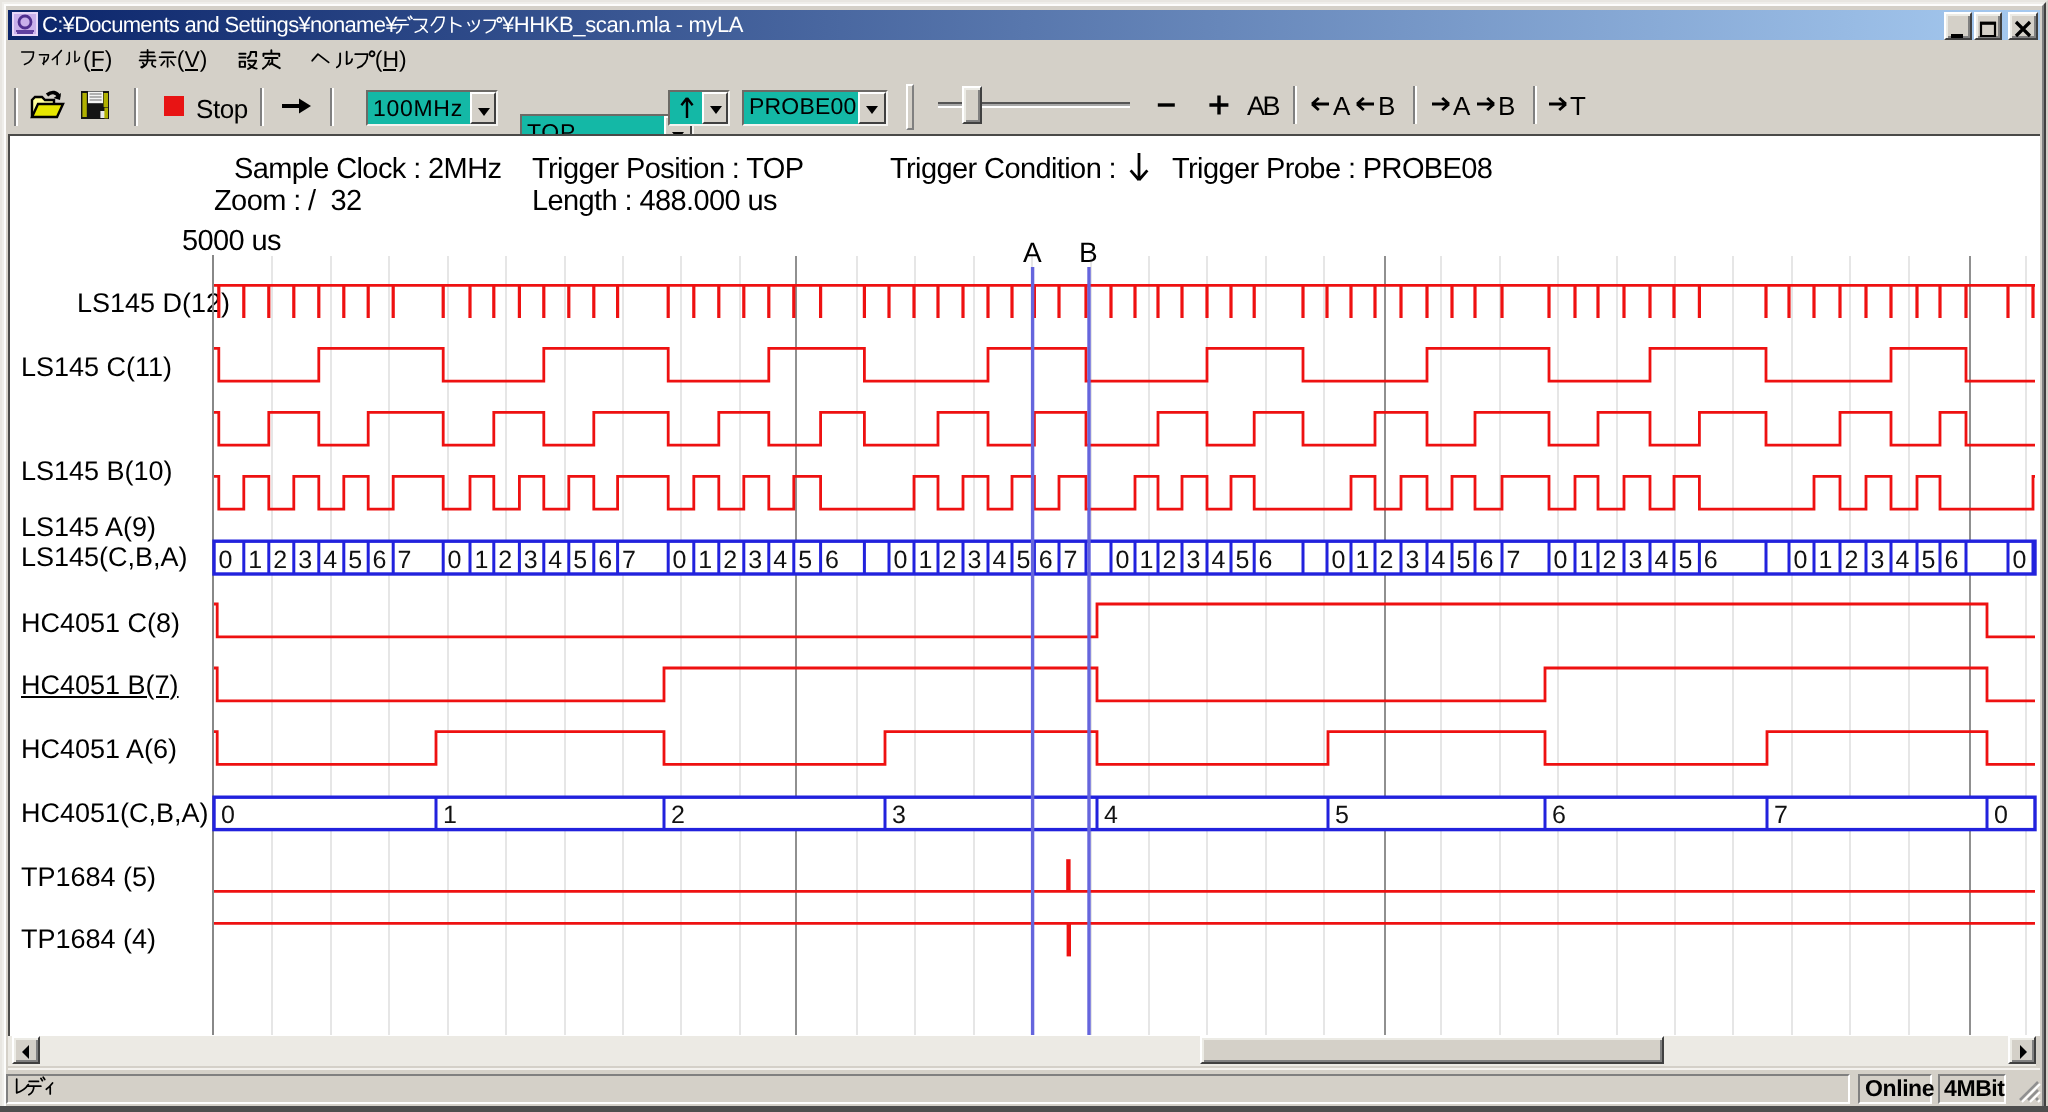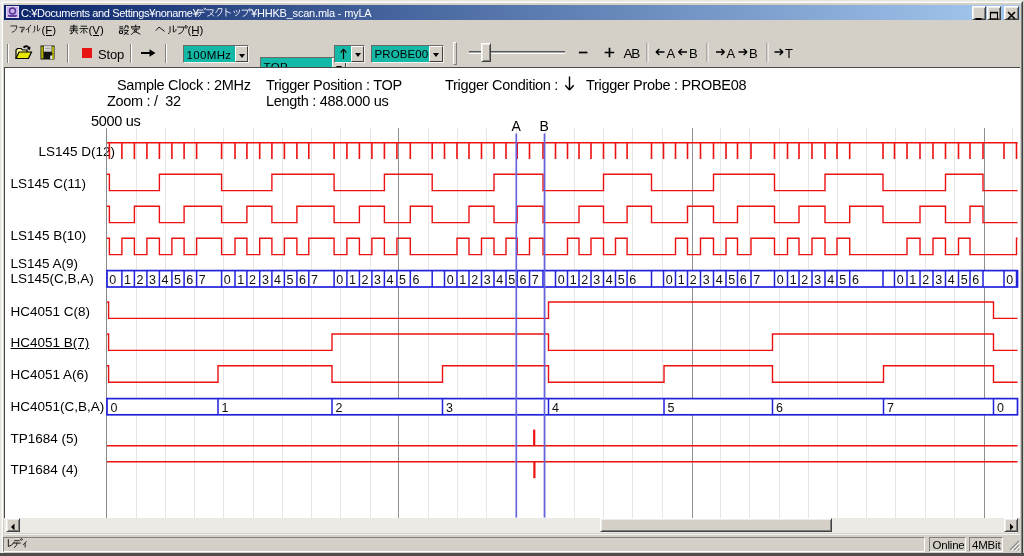--- a/index.html
+++ b/index.html
@@ -1,18 +1,18 @@
 <!DOCTYPE html>
 <html><head><meta charset="utf-8"><style>
 * { margin:0; padding:0; box-sizing:border-box; }
 html,body { width:1024px; height:556px; overflow:hidden; }
 body { font-family:"Liberation Sans",sans-serif; background:#d4d0c8; position:relative; }
 .abs { position:absolute; }
 .raised { border-top:1px solid #fff; border-left:1px solid #fff; border-right:1px solid #404040; border-bottom:1px solid #404040; box-shadow:inset 1px 1px 0 #ecebe5, inset -1px -1px 0 #808080; background:#d4d0c8; }
-.sunken { border-top:1px solid #808080; border-left:1px solid #808080; border-right:1px solid #fff; border-bottom:1px solid #fff; }
+.sunken { border-top:1px solid #808080; border-left:1px solid #808080; border-right:1px solid #fff; border-bottom:1px solid #fff;font-weight:bold; }
 .sep { position:absolute; width:2px; border-left:1px solid #808080; border-right:1px solid #fff; }
 .combo { position:absolute; background:#14b8a6; border-top:1.5px solid #6c6a66; border-left:1.5px solid #6c6a66; border-right:1.5px solid #f4f3f0; border-bottom:1.5px solid #f4f3f0; }
 .combo .txt { position:absolute; left:3px; top:2.5px; font-size:11.5px; color:#000; letter-spacing:0.35px; white-space:pre; }
 .combo .btn { position:absolute; right:0; top:0; bottom:0; width:13.5px; background:#d4d0c8; border-top:1px solid #fff; border-left:1px solid #fff; border-right:1px solid #404040; border-bottom:1px solid #404040; }
 .combo .btn:after { content:""; position:absolute; left:3px; top:6.5px; border:3px solid transparent; border-top:4px solid #000; }
 .t15 { position:absolute; font-size:14.5px; color:#000; white-space:pre; letter-spacing:-0.3px; }
 .lbl { position:absolute; font-size:13.5px; color:#000; white-space:pre; letter-spacing:0px; }
 </style></head>
 <body>
 

